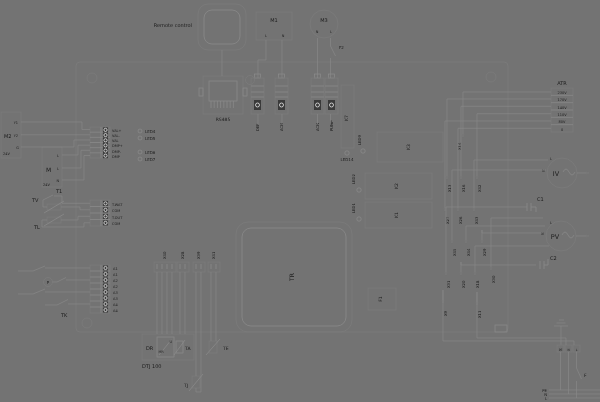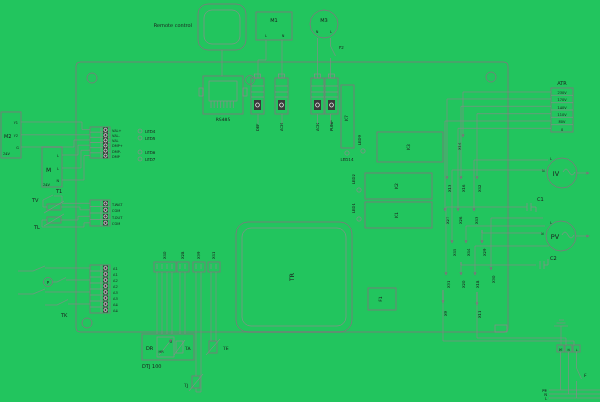--- a/index.html
+++ b/index.html
@@ -1,16 +1,16 @@
 <!DOCTYPE html>
 <html><head>
 <meta charset="utf-8">
 <style>
   html,body{margin:0;padding:0;background:#fff;}
-  .stage{width:600px;height:402px;position:relative;background:#22c55e;overflow:hidden;}
+  .stage{width:600px;height:402px;position:relative;background:#737373;overflow:hidden;}
   svg{display:block;}
   text{font-family:"DejaVu Sans","Liberation Sans",sans-serif;fill:#1c1c1c;}
   .sh{fill:none;stroke:#7a7a7a;stroke-width:0.9;}
   .shl{fill:none;stroke:#8c8c8c;stroke-width:0.7;}
   .w{fill:none;stroke:#8a8a8a;stroke-width:0.65;}
   .t5{font-size:5px;}
   .t45{font-size:4.5px;}
   .t4{font-size:4px;}
   .t38{font-size:3.8px;}
   .t35{font-size:3.5px;}

